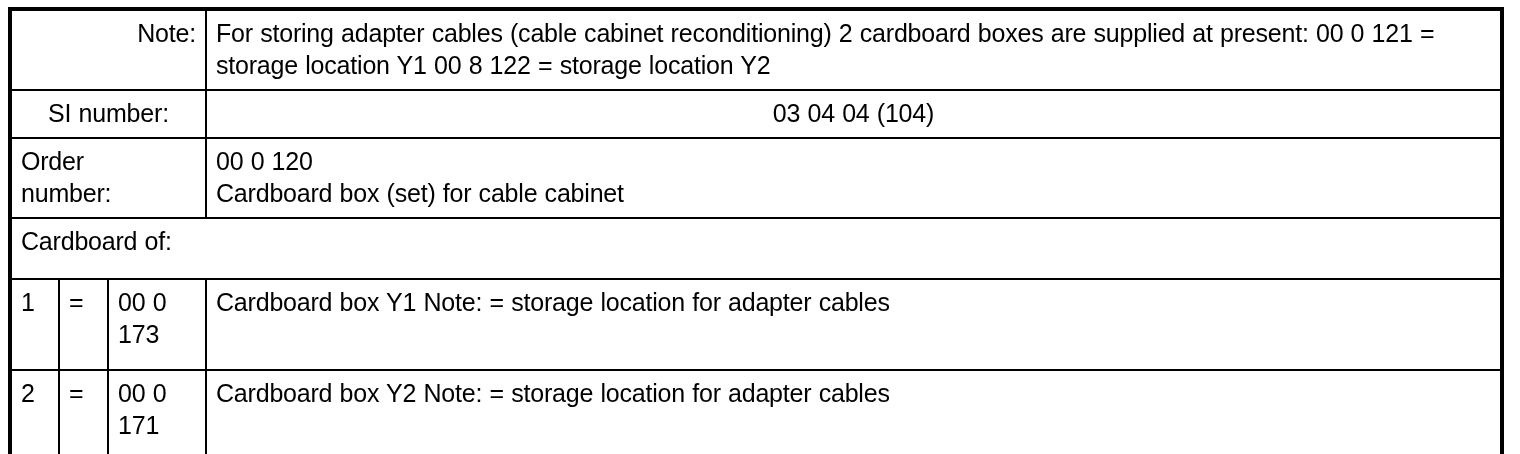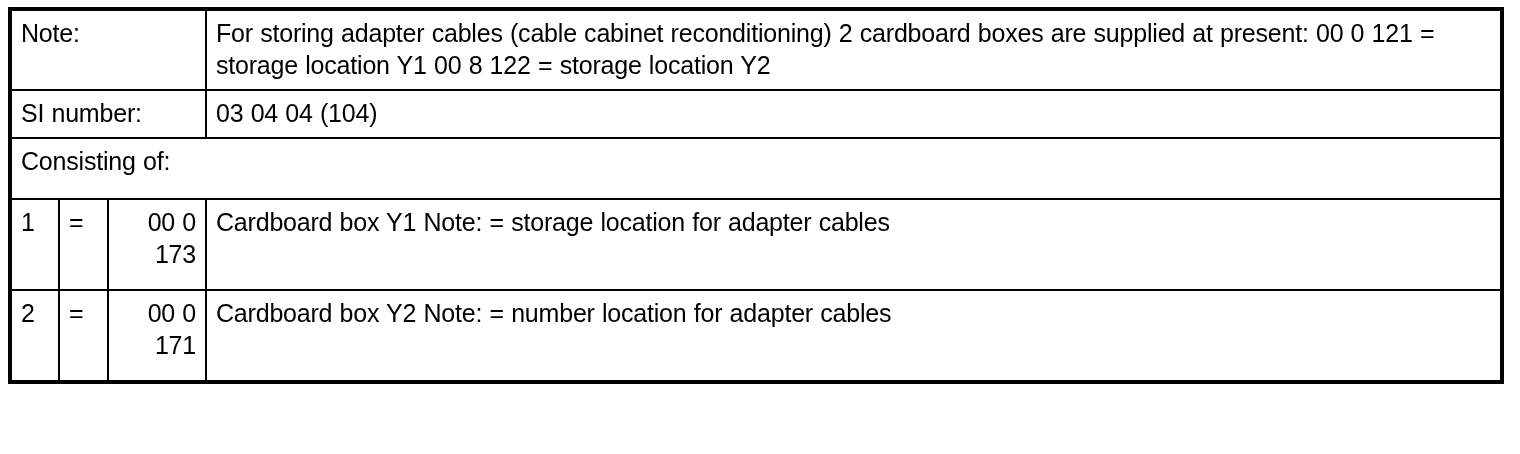--- a/index.html
+++ b/index.html
@@ -41,64 +41,74 @@
     font-size: 25px;
     line-height: 32px;
     letter-spacing: -0.2px;
     word-spacing: 0.5px;
     -webkit-font-smoothing: none;
   }
 
   
   .col-num    { width: 34px;  text-align: left; }
   .col-eq     { width: 30px;  text-align: left; }
-  .col-code   { width: 95px;  text-align: right; }
+  .col-code   { width: 95px;  text-align: left; }
 
   .row-note td,
   .row-si td,
   .row-order td { height: auto; }
 
   .cell-note      { height: 73px; }
-  .cell-si        { height: 49px; }
+  .cell-si        { height: 49px; text-align: center; }
   .cell-order     { height: 75px; }
   .cell-consist   { height: 45px; }
   .cell-item      { height: 75px; }
 
   .line { display: block; }
 </style>
 </head>
 <body>
 
 <div class="sheet">
 
   <table class="parts-table">
     <tbody>
 
       <tr class="row-note">
-        <td class="cell-note" colspan="4" style="width:175px;">
+        <td class="cell-note" colspan="4" style="width:175px;text-align:right;">
           <span>Note:</span>
         </td>
         <td class="cell-note">
           <span>For storing adapter cables (cable cabinet reconditioning) 2 cardboard boxes are supplied at present: 00 0 121 = storage location Y1 00 8 122 = storage location Y2</span>
         </td>
       </tr>
 
       <tr class="row-si">
         <td class="cell-si" colspan="4">
           <span>SI number:</span>
         </td>
         <td class="cell-si">
           <span>03 04 04 (104)</span>
         </td>
       </tr>
 
+      <tr class="row-order">
+        <td class="cell-order" colspan="4">
+          <span class="line">Order</span>
+          <span class="line">number:</span>
+        </td>
+        <td class="cell-order">
+          <span class="line">00 0 120</span>
+          <span class="line">Cardboard box (set) for cable cabinet</span>
+        </td>
+      </tr>
 
       <tr class="row-consisting">
         <td class="cell-consist" colspan="5">
-          <span>Consisting of:</span>
+          <span>Cardboard of:</span>
         </td>
       </tr>
 
       <tr class="row-item">
         <td class="cell-item col-num">
           <span>1</span>
         </td>
         <td class="cell-item col-eq">
           <span>=</span>
         </td>
@@ -116,20 +126,20 @@
           <span>2</span>
         </td>
         <td class="cell-item col-eq">
           <span>=</span>
         </td>
         <td class="cell-item col-code" colspan="2">
           <span class="line">00 0</span>
           <span class="line">171</span>
         </td>
         <td class="cell-item">
-          <span>Cardboard box Y2 Note: = number location for adapter cables</span>
+          <span>Cardboard box Y2 Note: = storage location for adapter cables</span>
         </td>
       </tr>
 
     </tbody>
   </table>
 
 </div>
 
 </body></html>

